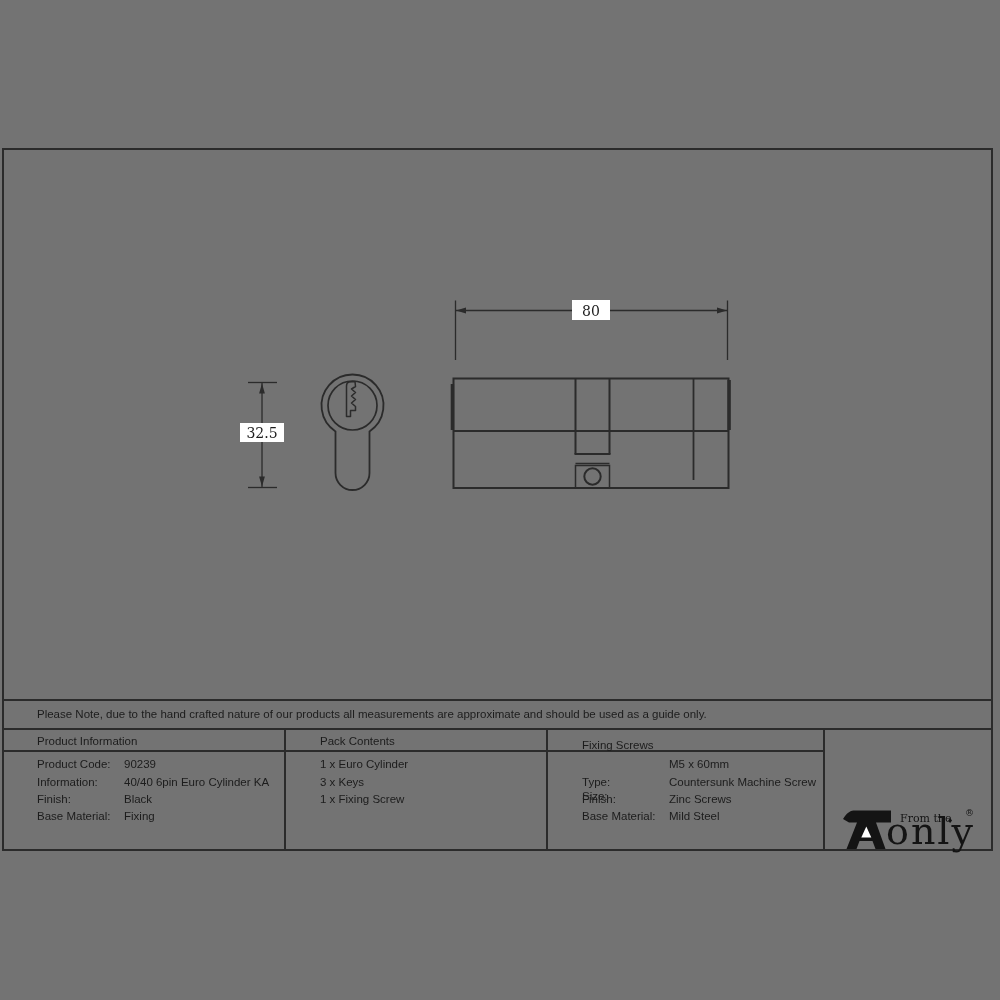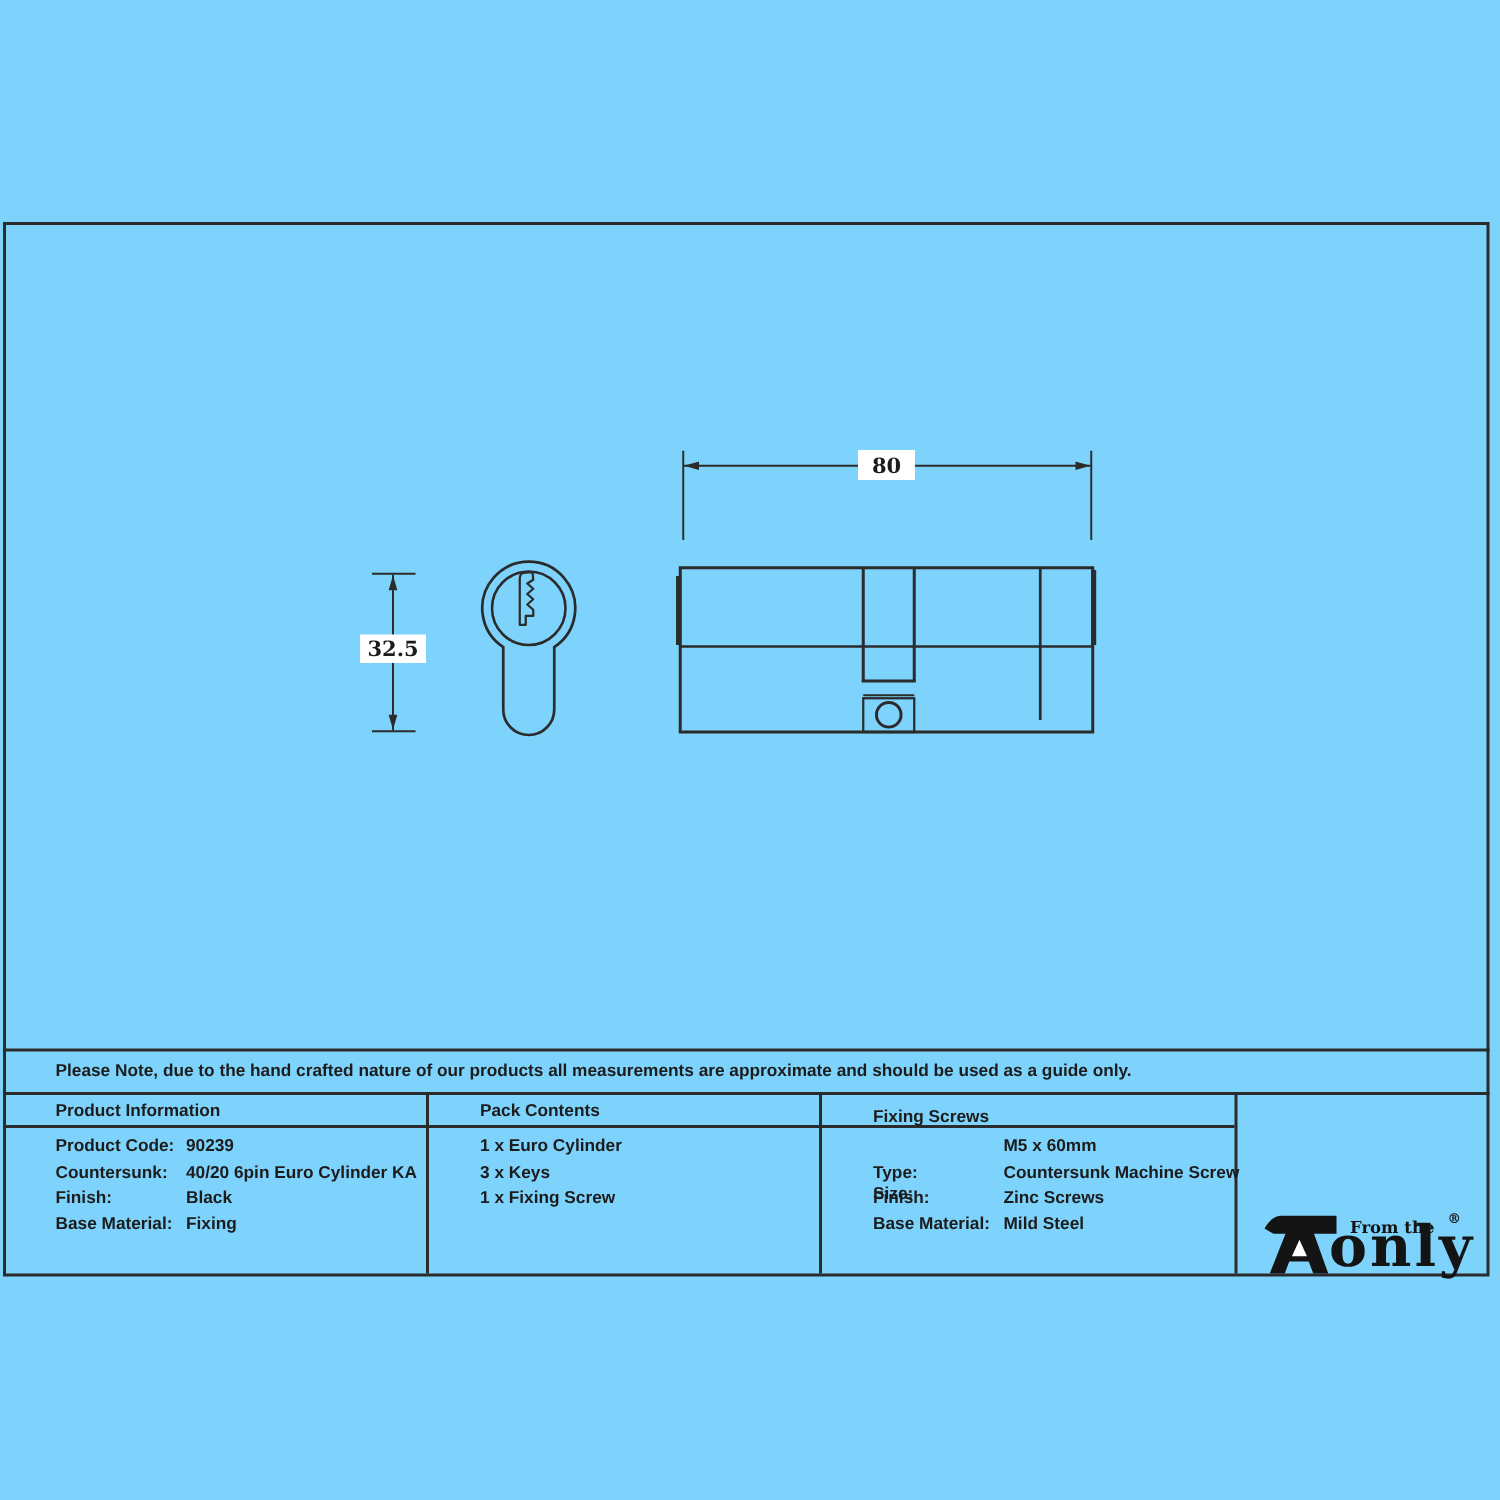--- a/index.html
+++ b/index.html
@@ -1,17 +1,17 @@
 <!DOCTYPE html>
 <html><head>
 <meta charset="utf-8">
 <style>
   html,body{margin:0;padding:0;background:#fff;}
-  .page{position:relative;width:1000px;height:1000px;background:#7dd3fc;
-        font-family:"Liberation Sans",sans-serif;color:#1c1c1c;overflow:hidden;font-weight:bold;}
+  .page{position:relative;width:1000px;height:1000px;background:#737373;
+        font-family:"Liberation Sans",sans-serif;color:#1c1c1c;overflow:hidden;}
   .frame{position:absolute;left:2px;top:148px;width:991px;height:703px;
          border:2px solid #2b2b2b;box-sizing:border-box;}
   .hline,.vline{position:absolute;background:#2b2b2b;}
   .t{position:absolute;font-size:11.5px;line-height:14px;white-space:nowrap;color:#1c1c1c;padding-left:24px;}
   .drawing-svg{position:absolute;left:230px;top:290px;}
   .drawing-svg line,.drawing-svg path,.drawing-svg circle,.drawing-svg rect.outl{
       stroke:#2b2b2b;fill:none;}
   .dim-text{font-family:"DejaVu Serif",serif;font-size:14px;fill:#1c1c1c;}
   .logo{position:absolute;left:826px;top:772px;width:165px;height:96px;}
   .logo span{position:absolute;font-family:"DejaVu Serif",serif;color:#141414;}
@@ -81,22 +81,22 @@
   <div class="vline" style="left:823px;top:730px;width:1.5px;height:119px;"></div>
 
   <div class="t" style="left:13px;top:707px;">Please Note, due to the hand crafted nature of our products all measurements are approximate and should be used as a guide only.</div>
 
   <div class="t" style="left:13px;top:734px;">Product Information</div>
   <div class="t" style="left:296px;top:734px;text-align:right;">Pack Contents</div>
   <div class="t" style="left:558px;top:738px;">Fixing Screws</div>
 
   <div class="t" style="left:13px;top:757px;">Product Code:</div>
   <div class="t" style="left:100px;top:757px;">90239</div>
-  <div class="t" style="left:13px;top:775px;">Countersunk:</div>
-  <div class="t" style="left:100px;top:775px;">40/20 6pin Euro Cylinder KA</div>
+  <div class="t" style="left:13px;top:775px;">Information:</div>
+  <div class="t" style="left:100px;top:775px;">40/40 6pin Euro Cylinder KA</div>
   <div class="t" style="left:13px;top:792px;">Finish:</div>
   <div class="t" style="left:100px;top:792px;">Black</div>
   <div class="t" style="left:13px;top:809px;">Base Material:</div>
   <div class="t" style="left:100px;top:809px;">Fixing</div>
 
   <div class="t" style="left:296px;top:757px;">1 x Euro Cylinder</div>
   <div class="t" style="left:296px;top:775px;">3 x Keys</div>
   <div class="t" style="left:296px;top:792px;">1 x Fixing Screw</div>
 
   <div class="t" style="left:558px;top:757px;margin-top:32px;">Size:</div>

